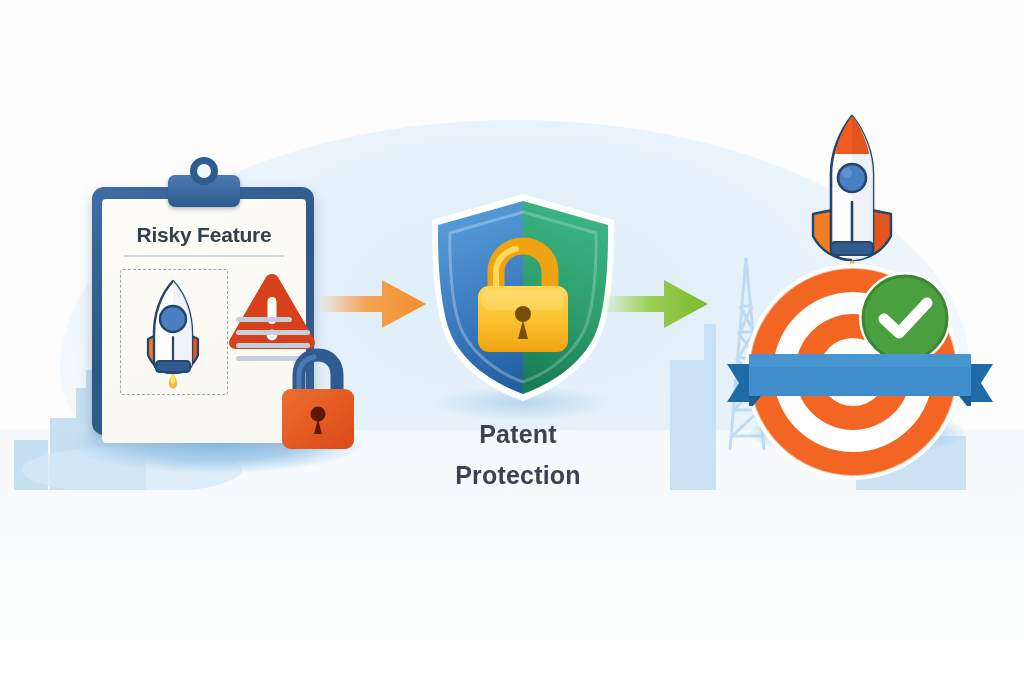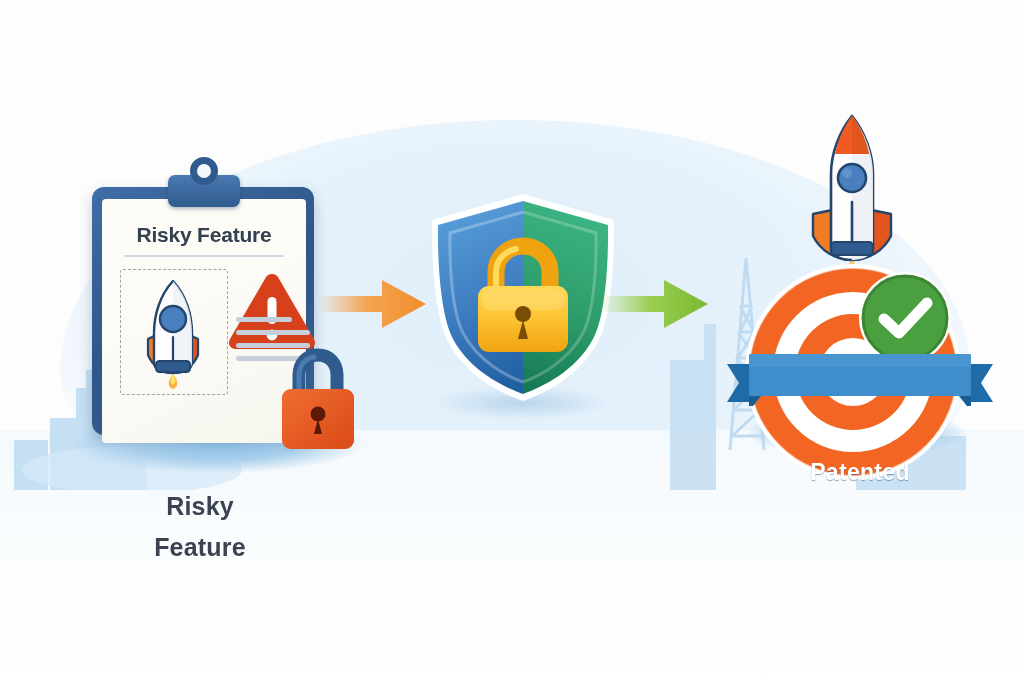--- a/index.html
+++ b/index.html
@@ -218,22 +218,20 @@
         <linearGradient id="lockgrad" x1="0" y1="0" x2="1" y2="1">
           <stop offset="0" stop-color="#ff8a4a"></stop>
           <stop offset="1" stop-color="#cf3d10"></stop>
         </linearGradient>
       </defs>
       <circle cx="52" cy="81" r="7.5" fill="#5c1a06"></circle>
       <path d="M52 86 L48 101 L56 101 Z" fill="#5c1a06"></path>
     </svg>
   </div>
 
-  <div class="caption" id="cap-left">Risky
-Feature</div>
 
   <svg style="position:absolute;left:318px;top:276px;width:112px;height:56px;" viewBox="0 0 112 56">
     <defs>
       <linearGradient id="ar1" x1="0" y1="0" x2="1" y2="0">
         <stop offset="0" stop-color="#f5a04a" stop-opacity="0"></stop>
         <stop offset="45%" stop-color="#f5a04a" stop-opacity=".95"></stop>
         <stop offset="100%" stop-color="#f28d2a" stop-opacity="1"></stop>
       </linearGradient>
     </defs>
     <path d="M0 20 L64 20 L64 4 L108 28 L64 52 L64 36 L0 36 Z" fill="url(#ar1)"></path>
@@ -278,20 +276,22 @@
 
       <path d="M78 104 L78 82 C78 67 90 56 105 56 C120 56 132 67 132 82 L132 104" fill="none" stroke="#f0a311" stroke-width="17" stroke-linecap="round"></path>
       <path d="M78 104 L78 82 C78 70 87 61 98 59" fill="none" stroke="#ffd95c" stroke-width="6" stroke-linecap="round"></path>
       <rect x="60" y="96" width="90" height="66" rx="11" fill="url(#lockY)"></rect>
       <rect x="64" y="100" width="82" height="20" rx="8" fill="#ffe07a" opacity=".45"></rect>
       <circle cx="105" cy="124" r="8" fill="#7a4d06"></circle>
       <path d="M105 130 L100 149 L110 149 Z" fill="#7a4d06"></path>
     </svg>
   </div>
 
+  <div class="caption" id="cap-mid">Patent
+Protection</div>
 
   <svg style="position:absolute;left:600px;top:276px;width:112px;height:56px;" viewBox="0 0 112 56">
     <defs>
       <linearGradient id="ar2" x1="0" y1="0" x2="1" y2="0">
         <stop offset="0" stop-color="#a7d55c" stop-opacity="0"></stop>
         <stop offset="45%" stop-color="#97cd4a" stop-opacity=".95"></stop>
         <stop offset="100%" stop-color="#7cb82f" stop-opacity="1"></stop>
       </linearGradient>
     </defs>
     <path d="M0 20 L64 20 L64 4 L108 28 L64 52 L64 36 L0 36 Z" fill="url(#ar2)"></path>
@@ -333,17 +333,16 @@
     </svg>
 
     <svg style="position:absolute;left:-8px;top:236px;width:266px;height:72px;" viewBox="0 0 266 72">
       <path d="M0 18 L26 18 L26 56 L0 56 L12 37 Z" fill="#1e6ba8"></path>
       <path d="M266 18 L240 18 L240 56 L266 56 L254 37 Z" fill="#1e6ba8"></path>
       <rect x="22" y="8" width="222" height="42" rx="2" fill="#3f8ecb"></rect>
       <rect x="22" y="8" width="222" height="13" fill="#4e9ad4" opacity=".6"></rect>
       <path d="M22 50 L34 50 L26 60 L22 60 Z" fill="#1a5d93"></path>
       <path d="M244 50 L232 50 L240 60 L244 60 Z" fill="#1a5d93"></path>
     </svg>
-    <div class="ribbon-text">Patented</div>
   </div>
 
 
 </div>
 
 </body></html>

